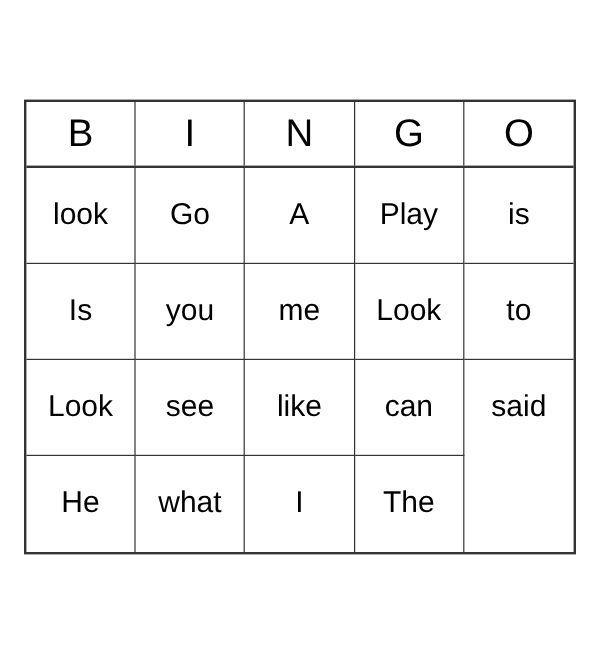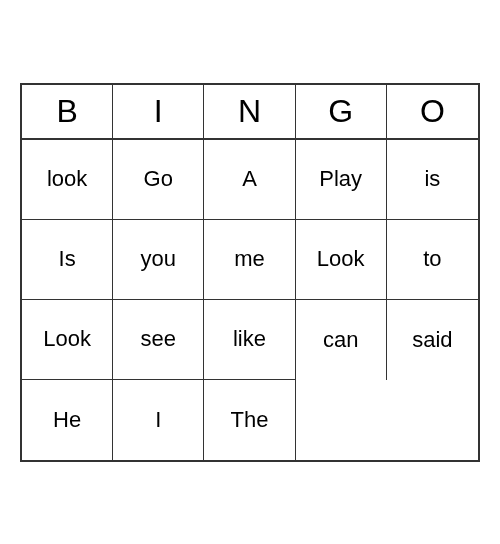--- a/index.html
+++ b/index.html
@@ -41,21 +41,21 @@
       border-right: none;
     }
 
     .bingo-grid {
       display: grid;
       grid-template-columns: repeat(5, 1fr);
     }
 
     .bingo-cell {
       text-align: center;
-      font-size: 22px;
+      font-size: 25px;
       padding: 14px 4px;
       border-right: 1px solid #333;
       border-bottom: 1px solid #333;
       min-height: 80px;
       display: flex;
       align-items: center;
       justify-content: center;
     }
 
     .bingo-cell:nth-child(5n) {
@@ -87,16 +87,17 @@
       <div class="bingo-cell">you</div>
       <div class="bingo-cell">me</div>
       <div class="bingo-cell">Look</div>
       <div class="bingo-cell">to</div>
       <div class="bingo-cell">Look</div>
       <div class="bingo-cell">see</div>
       <div class="bingo-cell">like</div>
       <div class="bingo-cell">can</div>
       <div class="bingo-cell">said</div>
       <div class="bingo-cell">He</div>
+      <div class="bingo-cell">what</div>
       <div class="bingo-cell">I</div>
       <div class="bingo-cell">The</div>
     </div>
 </div>
 
 </body></html>

